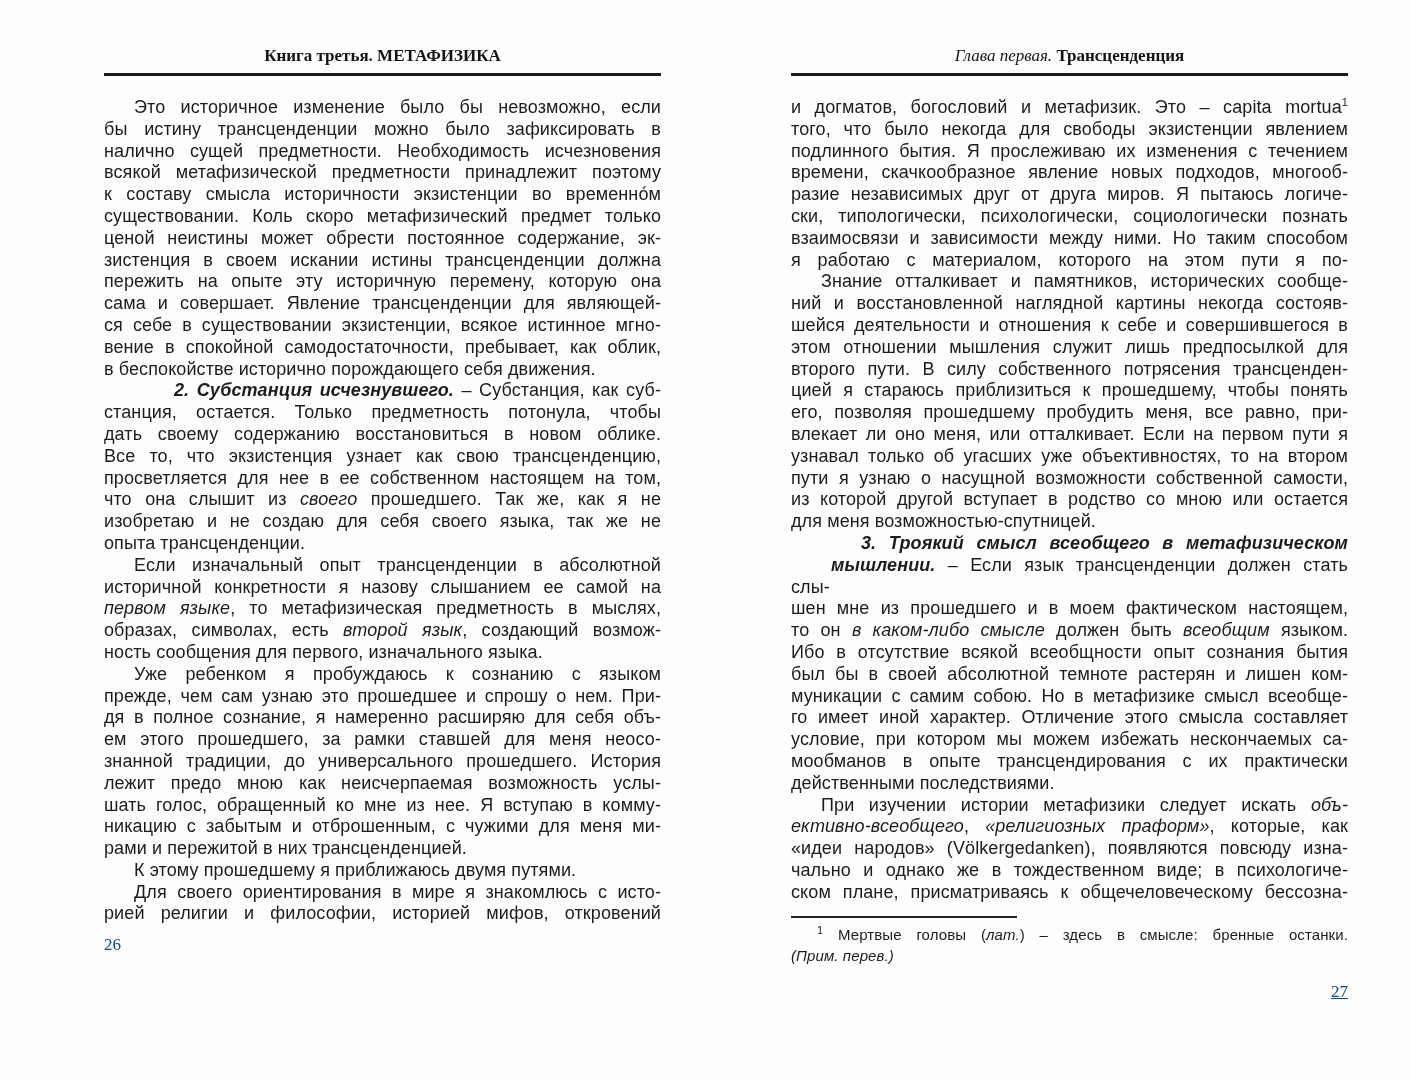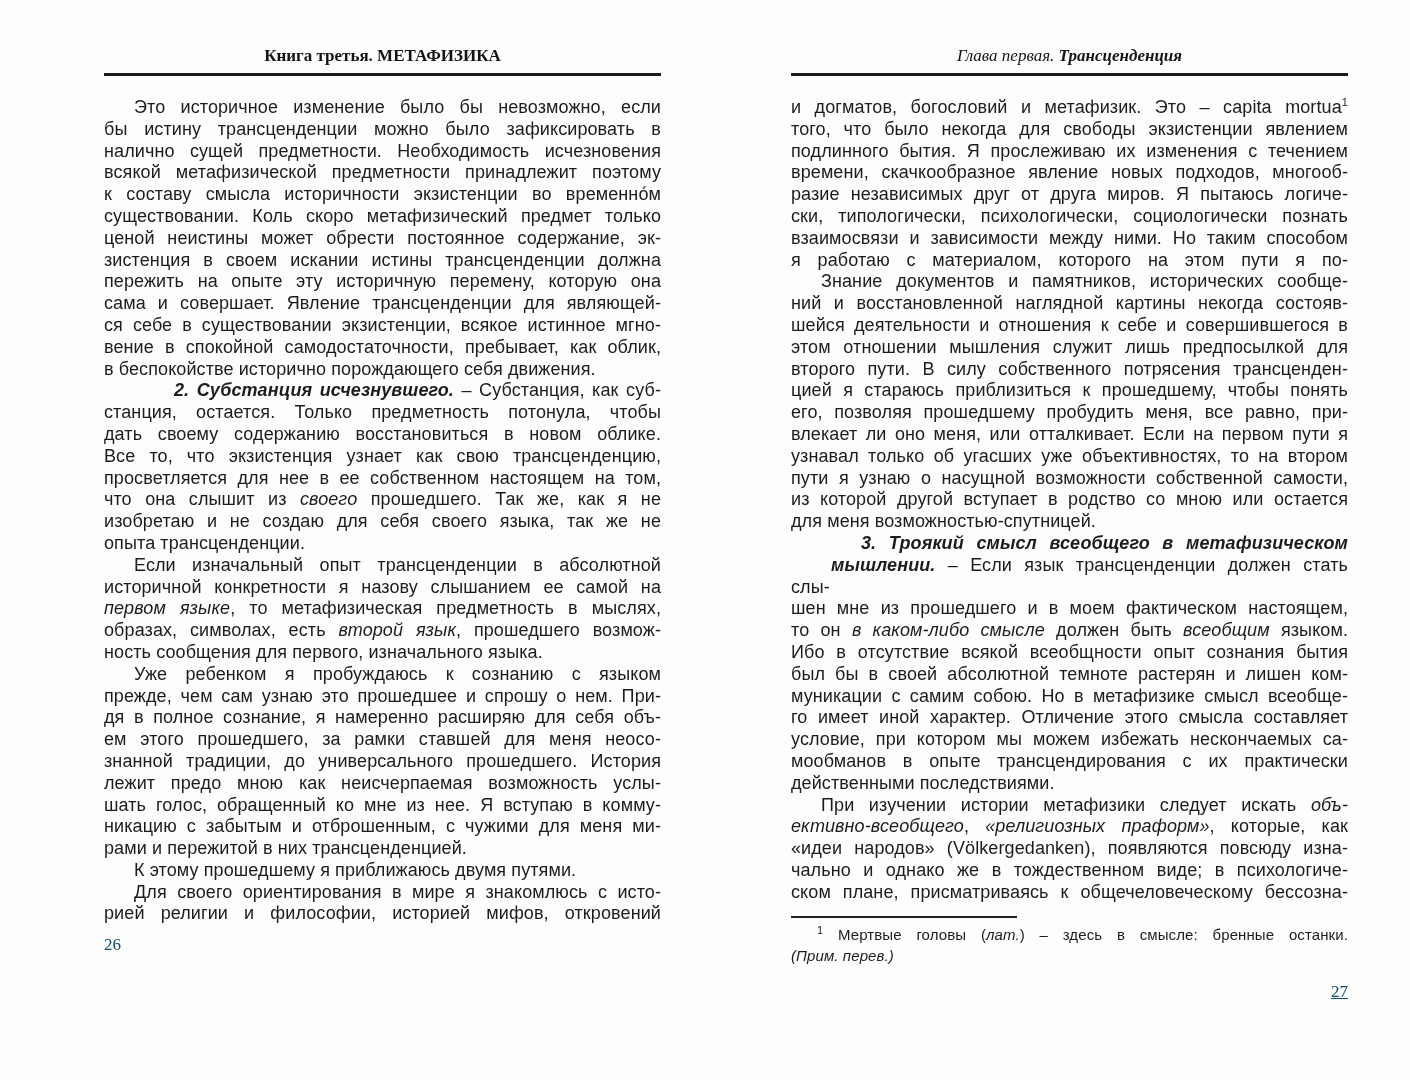--- a/index.html
+++ b/index.html
@@ -19,21 +19,21 @@
     margin-top: 46px;
     text-align: center;
     font-family: "Liberation Serif", serif;
     font-size: 17px;
     line-height: 20px;
     color: #141414;
     white-space: nowrap;
   }
   .hdr-b  { font-weight: bold; }
   .hdr-i  { font-style: italic; }
-  .hdr-bi { font-style: italic; font-weight: bold; }
+  .hdr-bi { font-weight: bold; }
 
   .rule { border-bottom: 3px solid #1b1b1b; margin-top: 7px; }
 
   .body {
     margin-top: 21px;
     font-size: 18px;
     line-height: 21.8px;
     letter-spacing: 0.1px;
   }
   .line { text-align: justify; text-align-last: justify; }
@@ -96,21 +96,21 @@
           <div class="line"><span>Все то, что экзистенция узнает как свою трансценденцию,</span></div>
           <div class="line"><span>просветляется для нее в ее собственном настоящем на том,</span></div>
           <div class="line"><span>что она слышит из </span><span class="i">своего</span><span> прошедшего. Так же, как я не</span></div>
           <div class="line"><span>изобретаю и не создаю для себя своего языка, так же не</span></div>
           <div class="line end"><span>опыта трансценденции.</span></div>
         </div>
         <div class="para">
           <div class="line indent"><span>Если изначальный опыт трансценденции в абсолютной</span></div>
           <div class="line"><span>историчной конкретности я назову слышанием ее самой на</span></div>
           <div class="line"><span class="i">первом языке</span><span>, то метафизическая предметность в мыслях,</span></div>
-          <div class="line"><span>образах, символах, есть </span><span class="i">второй язык</span><span>, прошедшего возмож-</span></div>
+          <div class="line"><span>образах, символах, есть </span><span class="i">второй язык</span><span>, создающий возмож-</span></div>
           <div class="line end"><span>ность сообщения для первого, изначального языка.</span></div>
         </div>
         <div class="para">
           <div class="line indent"><span>Уже ребенком я пробуждаюсь к сознанию с языком</span></div>
           <div class="line"><span>прежде, чем сам узнаю это прошедшее и спрошу о нем. При-</span></div>
           <div class="line"><span>дя в полное сознание, я намеренно расширяю для себя объ-</span></div>
           <div class="line"><span>ем этого прошедшего, за рамки ставшей для меня неосо-</span></div>
           <div class="line"><span>знанной традиции, до универсального прошедшего. История</span></div>
           <div class="line"><span>лежит предо мною как неисчерпаемая возможность услы-</span></div>
           <div class="line"><span>шать голос, обращенный ко мне из нее. Я вступаю в комму-</span></div>
@@ -138,21 +138,21 @@
           <div class="line"><span>и догматов, богословий и метафизик. Это – capita mortua</span><span class="sup">1</span></div>
           <div class="line"><span>того, что было некогда для свободы экзистенции явлением</span></div>
           <div class="line"><span>подлинного бытия. Я прослеживаю их изменения с течением</span></div>
           <div class="line"><span>времени, скачкообразное явление новых подходов, многооб-</span></div>
           <div class="line"><span>разие независимых друг от друга миров. Я пытаюсь логиче-</span></div>
           <div class="line"><span>ски, типологически, психологически, социологически познать</span></div>
           <div class="line"><span>взаимосвязи и зависимости между ними. Но таким способом</span></div>
           <div class="line"><span>я работаю с материалом, которого на этом пути я по-</span></div>
         </div>
         <div class="para">
-          <div class="line indent"><span>Знание документов и памятников, исторических сообще-</span></div>
+          <div class="line indent"><span>Знание отталкивает и памятников, исторических сообще-</span></div>
           <div class="line"><span>ний и восстановленной наглядной картины некогда состояв-</span></div>
           <div class="line"><span>шейся деятельности и отношения к себе и совершившегося в</span></div>
           <div class="line"><span>этом отношении мышления служит лишь предпосылкой для</span></div>
           <div class="line"><span>второго пути. В силу собственного потрясения трансценден-</span></div>
           <div class="line"><span>цией я стараюсь приблизиться к прошедшему, чтобы понять</span></div>
           <div class="line"><span>его, позволяя прошедшему пробудить меня, все равно, при-</span></div>
           <div class="line"><span>влекает ли оно меня, или отталкивает. Если на первом пути я</span></div>
           <div class="line"><span>узнавал только об угасших уже объективностях, то на втором</span></div>
           <div class="line"><span>пути я узнаю о насущной возможности собственной самости,</span></div>
           <div class="line"><span>из которой другой вступает в родство со мною или остается</span></div>

